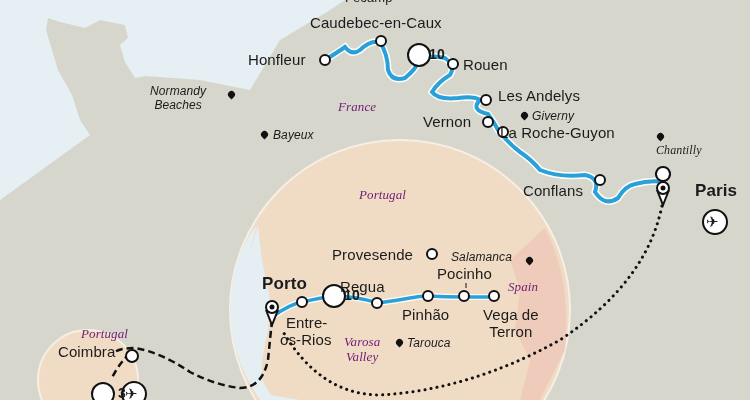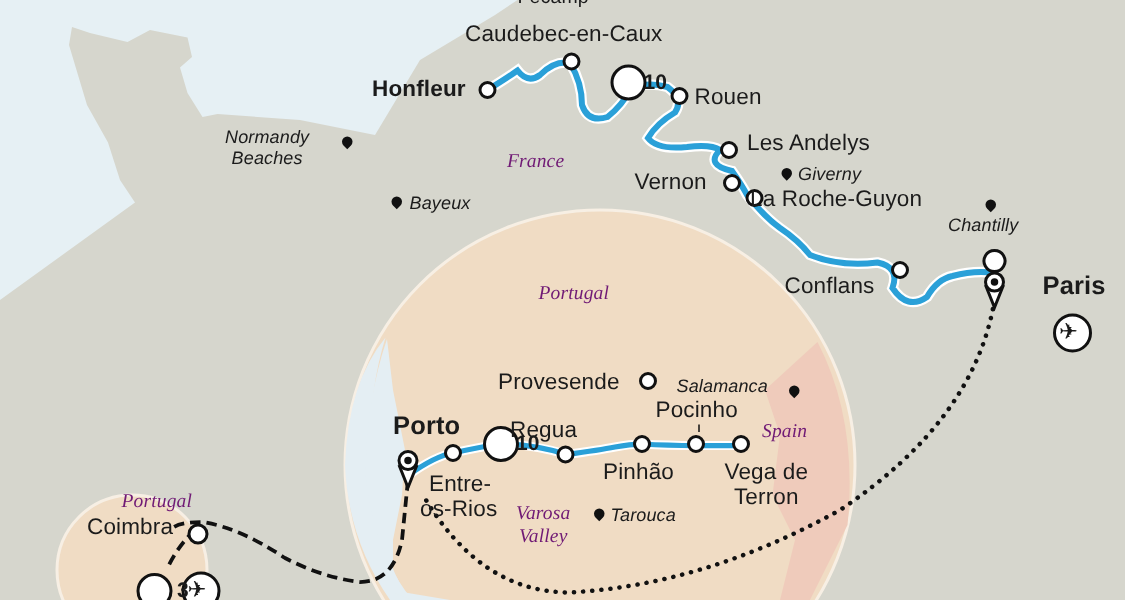--- a/index.html
+++ b/index.html
@@ -84,40 +84,40 @@
     </g>
   </svg>
 
   <div class="lbl bold" style="left:409px;top:46px;font-size:14px;">10</div>
   <div class="lbl bold" style="left:324px;top:287px;font-size:14px;">10</div>
   <div class="lbl bold" style="left:98px;top:385px;font-size:14px;">3</div>
   <div class="lbl" style="left:706px;top:213px;font-size:15px;">✈</div>
   <div class="lbl" style="left:125px;top:385px;font-size:15px;">✈</div>
 
   <div class="lbl" style="left:345px;top:-11px;font-size:13px;">Fécamp</div>
-  <div class="lbl" style="left:248px;top:51px;font-weight:bold;">Honfleur</div>
+  <div class="lbl" style="left:248px;top:51px;">Honfleur</div>
   <div class="lbl" style="left:310px;top:14px;">Caudebec-en-Caux</div>
   <div class="lbl" style="left:463px;top:56px;">Rouen</div>
   <div class="lbl" style="left:498px;top:87px;">Les Andelys</div>
   <div class="lbl" style="left:423px;top:113px;">Vernon</div>
   <div class="lbl" style="left:500px;top:124px;">La Roche-Guyon</div>
   <div class="lbl" style="left:523px;top:182px;">Conflans</div>
   <div class="lbl bold" style="left:675px;top:182px;">Paris</div>
 
   <div class="pin" style="left:228px;top:91px;"></div>
   <div class="lbl small center" style="left:150px;top:84px;">
     <div>Normandy</div>
     <div>Beaches</div>
   </div>
   <div class="pin" style="left:261px;top:131px;"></div>
   <div class="lbl small" style="left:273px;top:128px;">Bayeux</div>
   <div class="pin" style="left:521px;top:112px;"></div>
   <div class="lbl small" style="left:532px;top:109px;">Giverny</div>
   <div class="pin" style="left:657px;top:133px;"></div>
-  <div class="lbl small" style="left:632px;top:143px;">Chantilly</div>
+  <div class="lbl small" style="left:656px;top:143px;font-family:Liberation Serif, serif;">Chantilly</div>
   <div class="lbl country" style="left:338px;top:98px;">France</div>
 
   <div class="lbl country" style="left:359px;top:186px;">Portugal</div>
   <div class="lbl country" style="left:508px;top:278px;">Spain</div>
   <div class="lbl bold" style="left:242px;top:275px;">Porto</div>
   <div class="lbl" style="left:284px;top:314px;line-height:17px;">
     <div style="padding-left:2px;">Entre-</div>
     <div style="margin-left:-4px;">os-Rios</div>
   </div>
   <div class="lbl" style="left:340px;top:278px;">Regua</div>

